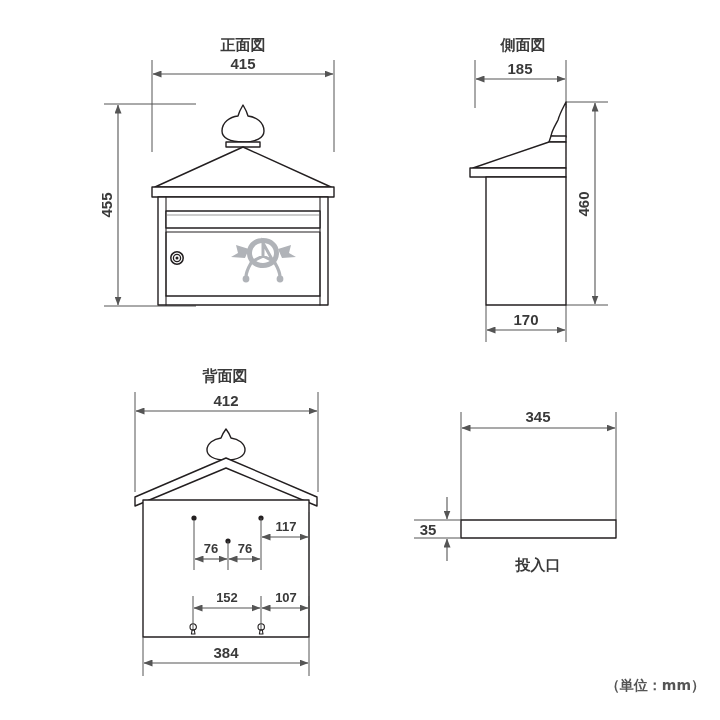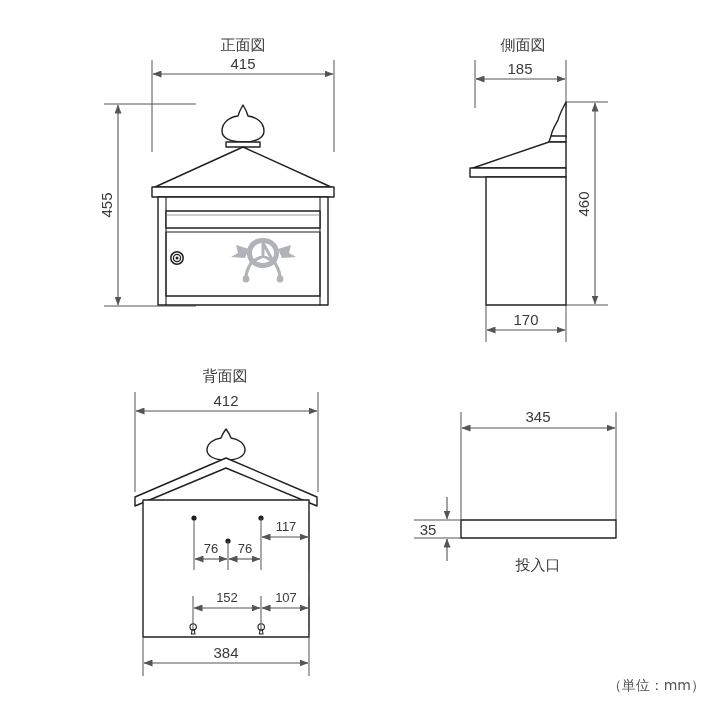--- a/index.html
+++ b/index.html
@@ -13,20 +13,21 @@
     height: 720px;
     font-family: "Liberation Sans", "DejaVu Sans", sans-serif;
     color: #231f20;
     overflow: hidden;
   }
   #sheet {
     position: relative;
     width: 720px;
     height: 720px;
     background: #ffffff;
+    font-weight: bold;
   }
   #sheet svg {
     position: absolute;
     left: 0;
     top: 0;
     width: 720px;
     height: 720px;
   }
   .view-title {
     font-size: 15px;

